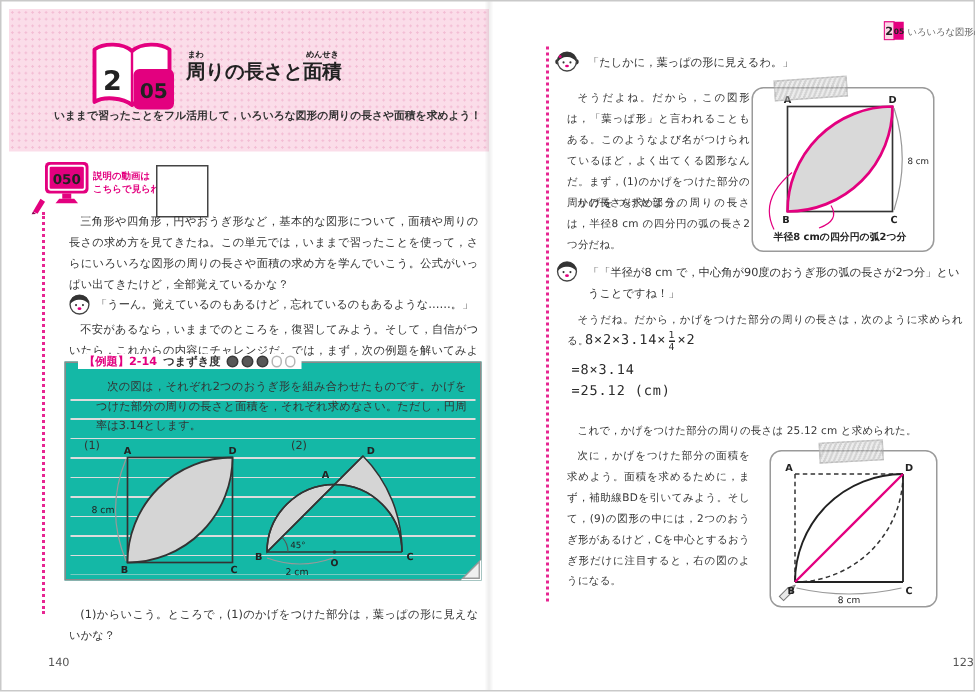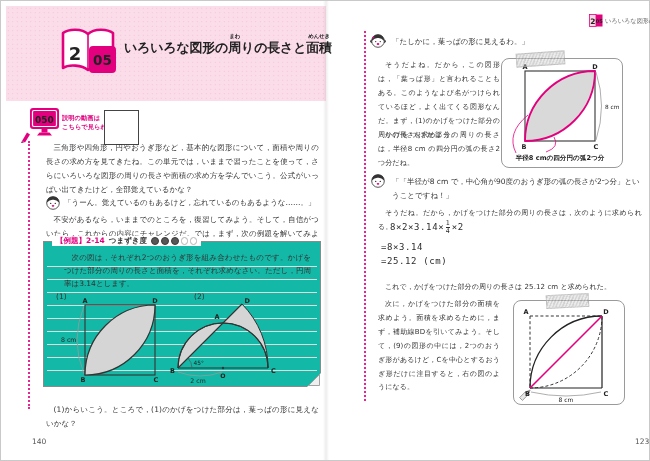--- a/index.html
+++ b/index.html
@@ -75,22 +75,23 @@
 
     <div class="banner">
       <svg class="abs" style="left:50px;top:16px" width="64" height="56" viewBox="0 0 64 56">
         <path d="M32,12 C26,6.5 13,6.5 7,11 L7,46 C13,42 26,43 32,48 C38,43 51,42 57,46 L57,11 C51,6.5 38,6.5 32,12 Z" fill="#fff" stroke="#e3007f" stroke-width="2.6" stroke-linejoin="round"></path>
         <line x1="32" y1="12" x2="32" y2="48" stroke="#e3007f" stroke-width="1.6"></line>
         <text x="19" y="38" text-anchor="middle" font-size="18" font-weight="bold" fill="#333">2</text>
         <rect x="33" y="24" width="27" height="27" rx="4" fill="#e3007f"></rect>
         <text x="46.5" y="43" text-anchor="middle" font-size="13.5" font-weight="bold" fill="#fff">05</text>
       </svg>
       <div class="lp-title">
-        <span>いろいろな図形の</span><span class="rb"><i class="rt">まわ</i><span>周</span></span><span>りの長さと</span><span class="rb"><i class="rt">めんせき</i><span>面積</span></span>
+        <span class="rb"><i class="rt">まわ</i><span>周</span></span><span>りの長さと</span><span class="rb"><i class="rt">めんせき</i><span>面積</span></span>
       </div>
+      <div class="lp-subtitle">いままで習ったことをフル活用して，いろいろな図形の周りの長さや面積を求めよう！</div>
     </div>
 
     <svg class="abs" style="left:28px;top:106px" width="31" height="30" viewBox="0 0 31 30">
       <rect x="1" y="1" width="29" height="21" rx="3" fill="#e3007f"></rect>
       <rect x="3.5" y="3.5" width="24" height="16" rx="1.5" fill="#e3007f" stroke="#fff" stroke-width="1.2"></rect>
       <text x="15.5" y="15.5" text-anchor="middle" font-size="9" font-weight="bold" fill="#fff">050</text>
       <rect x="12.5" y="22" width="6" height="3.5" fill="#e3007f"></rect>
       <path d="M8,28.5 L23,28.5 L20.5,25.5 L10.5,25.5 Z" fill="#e3007f"></path>
     </svg>
     <div class="video-label">

